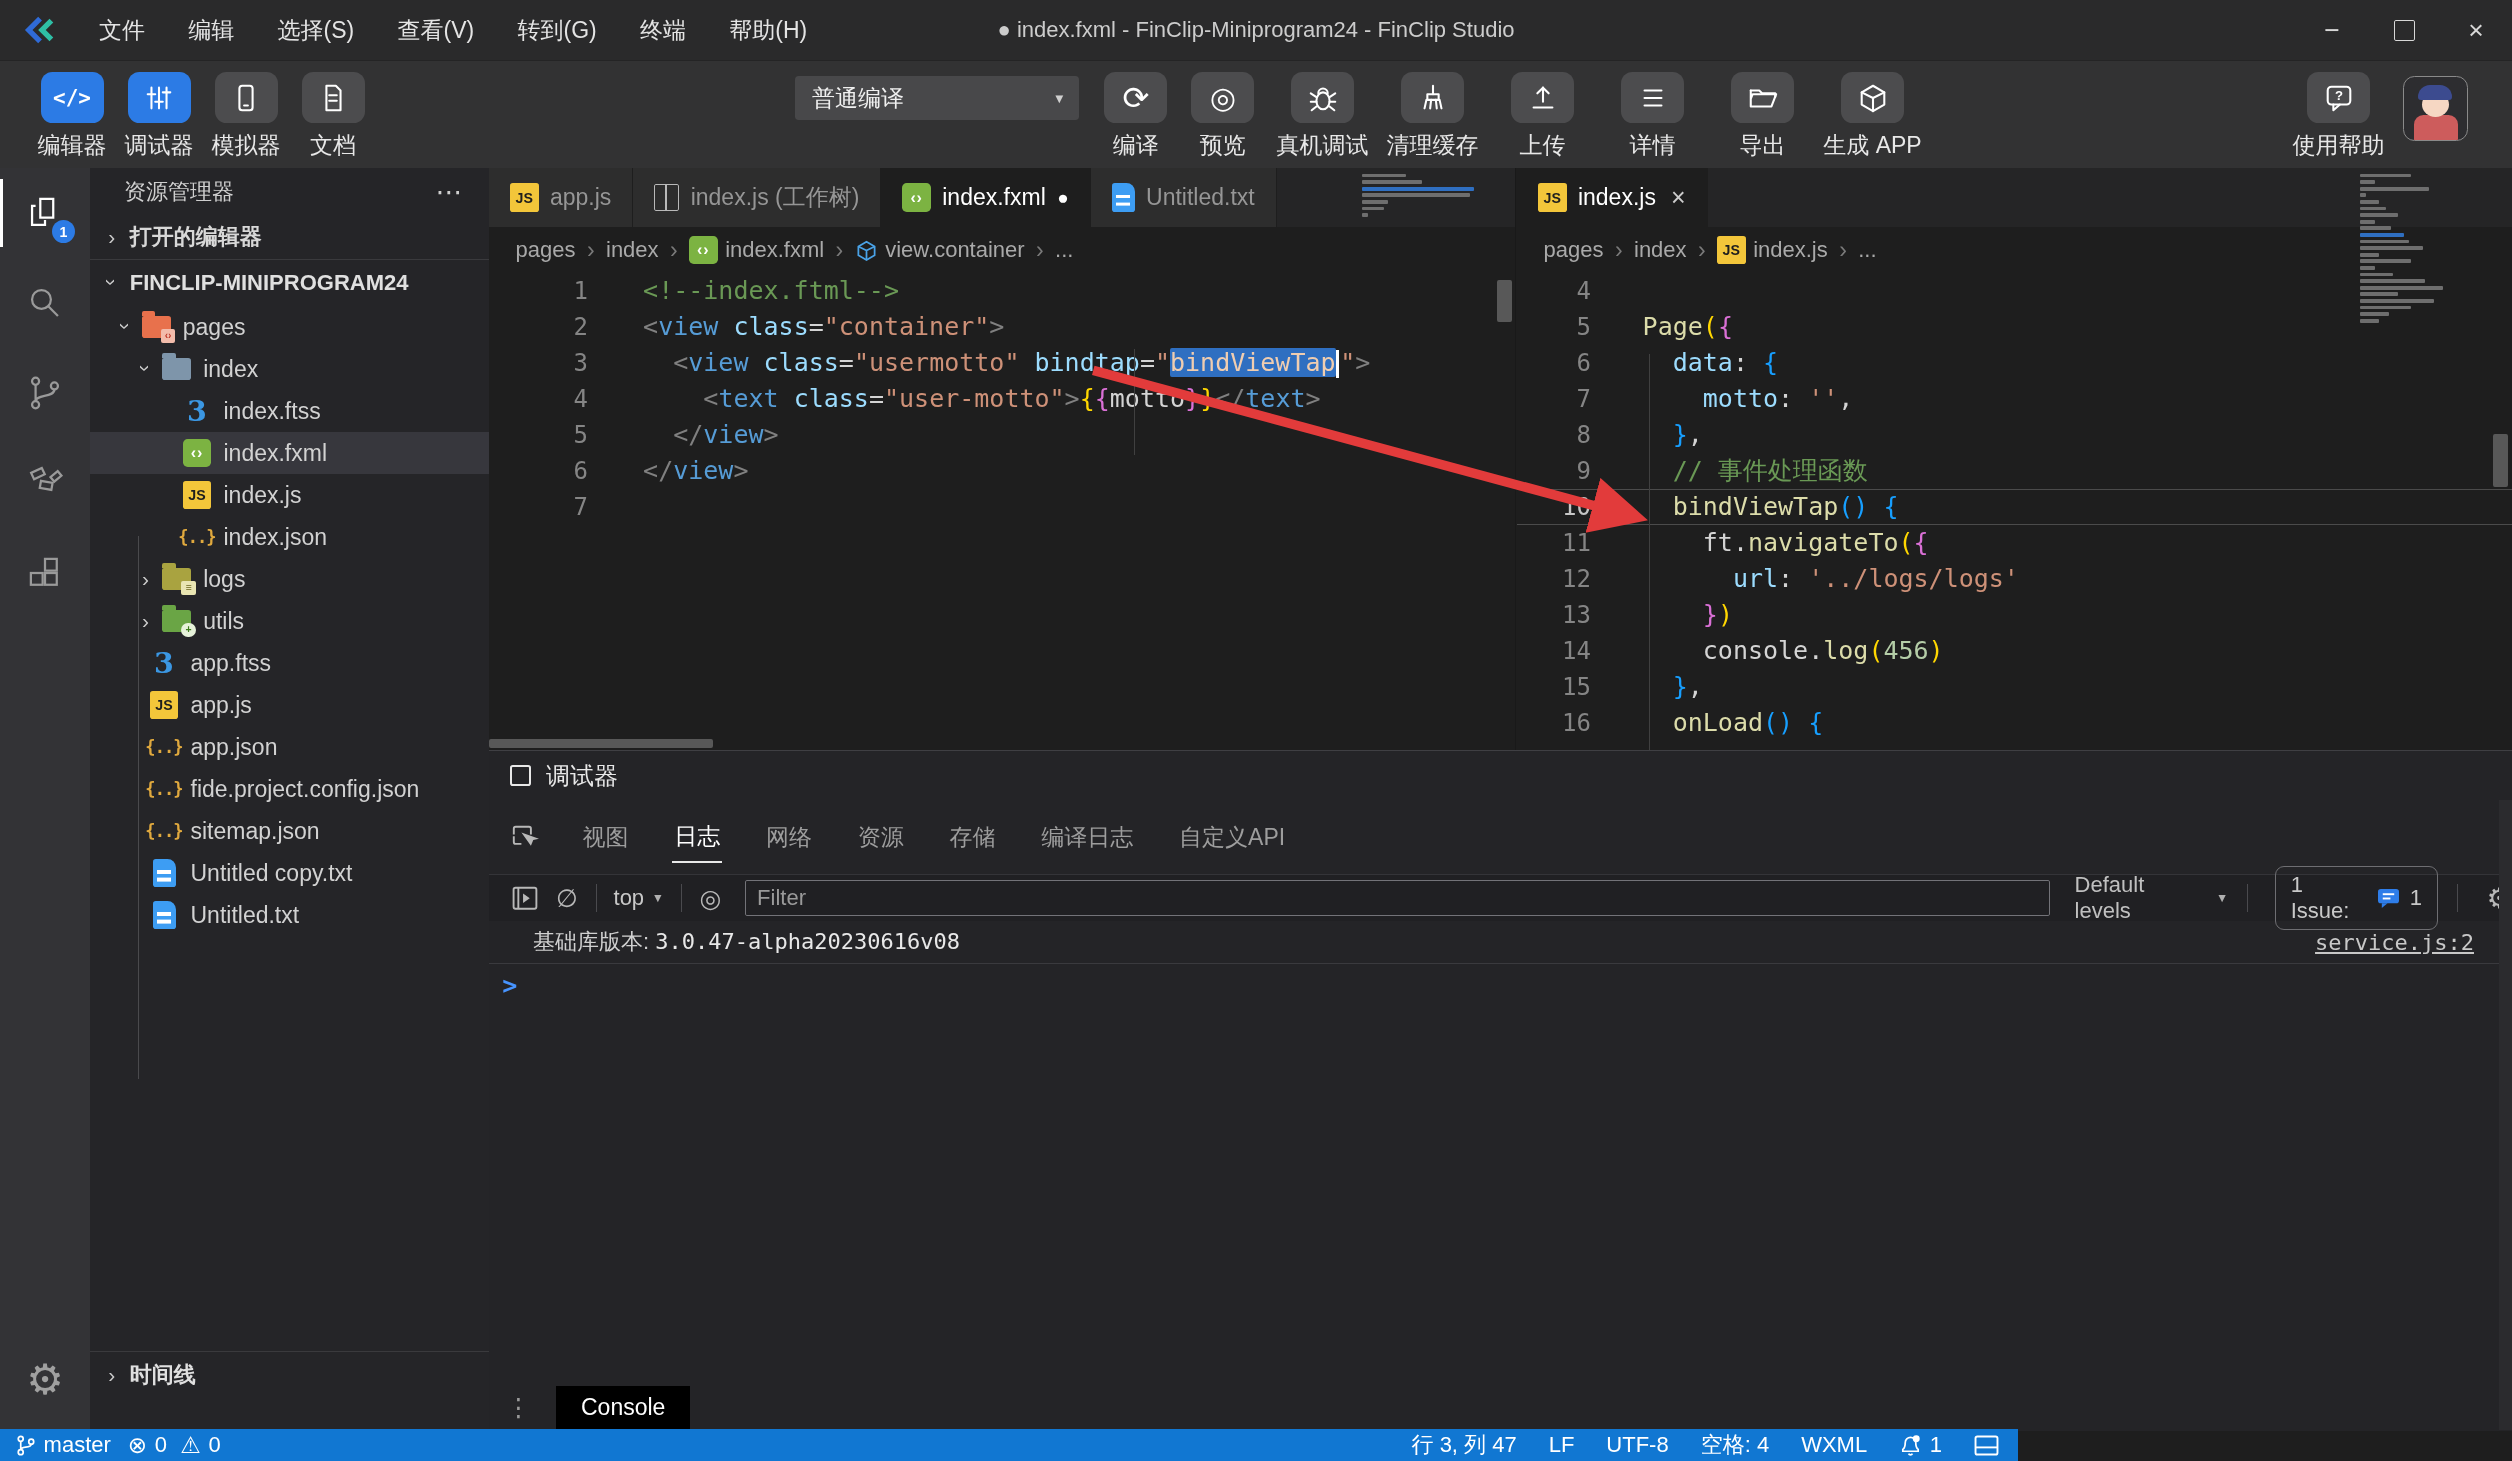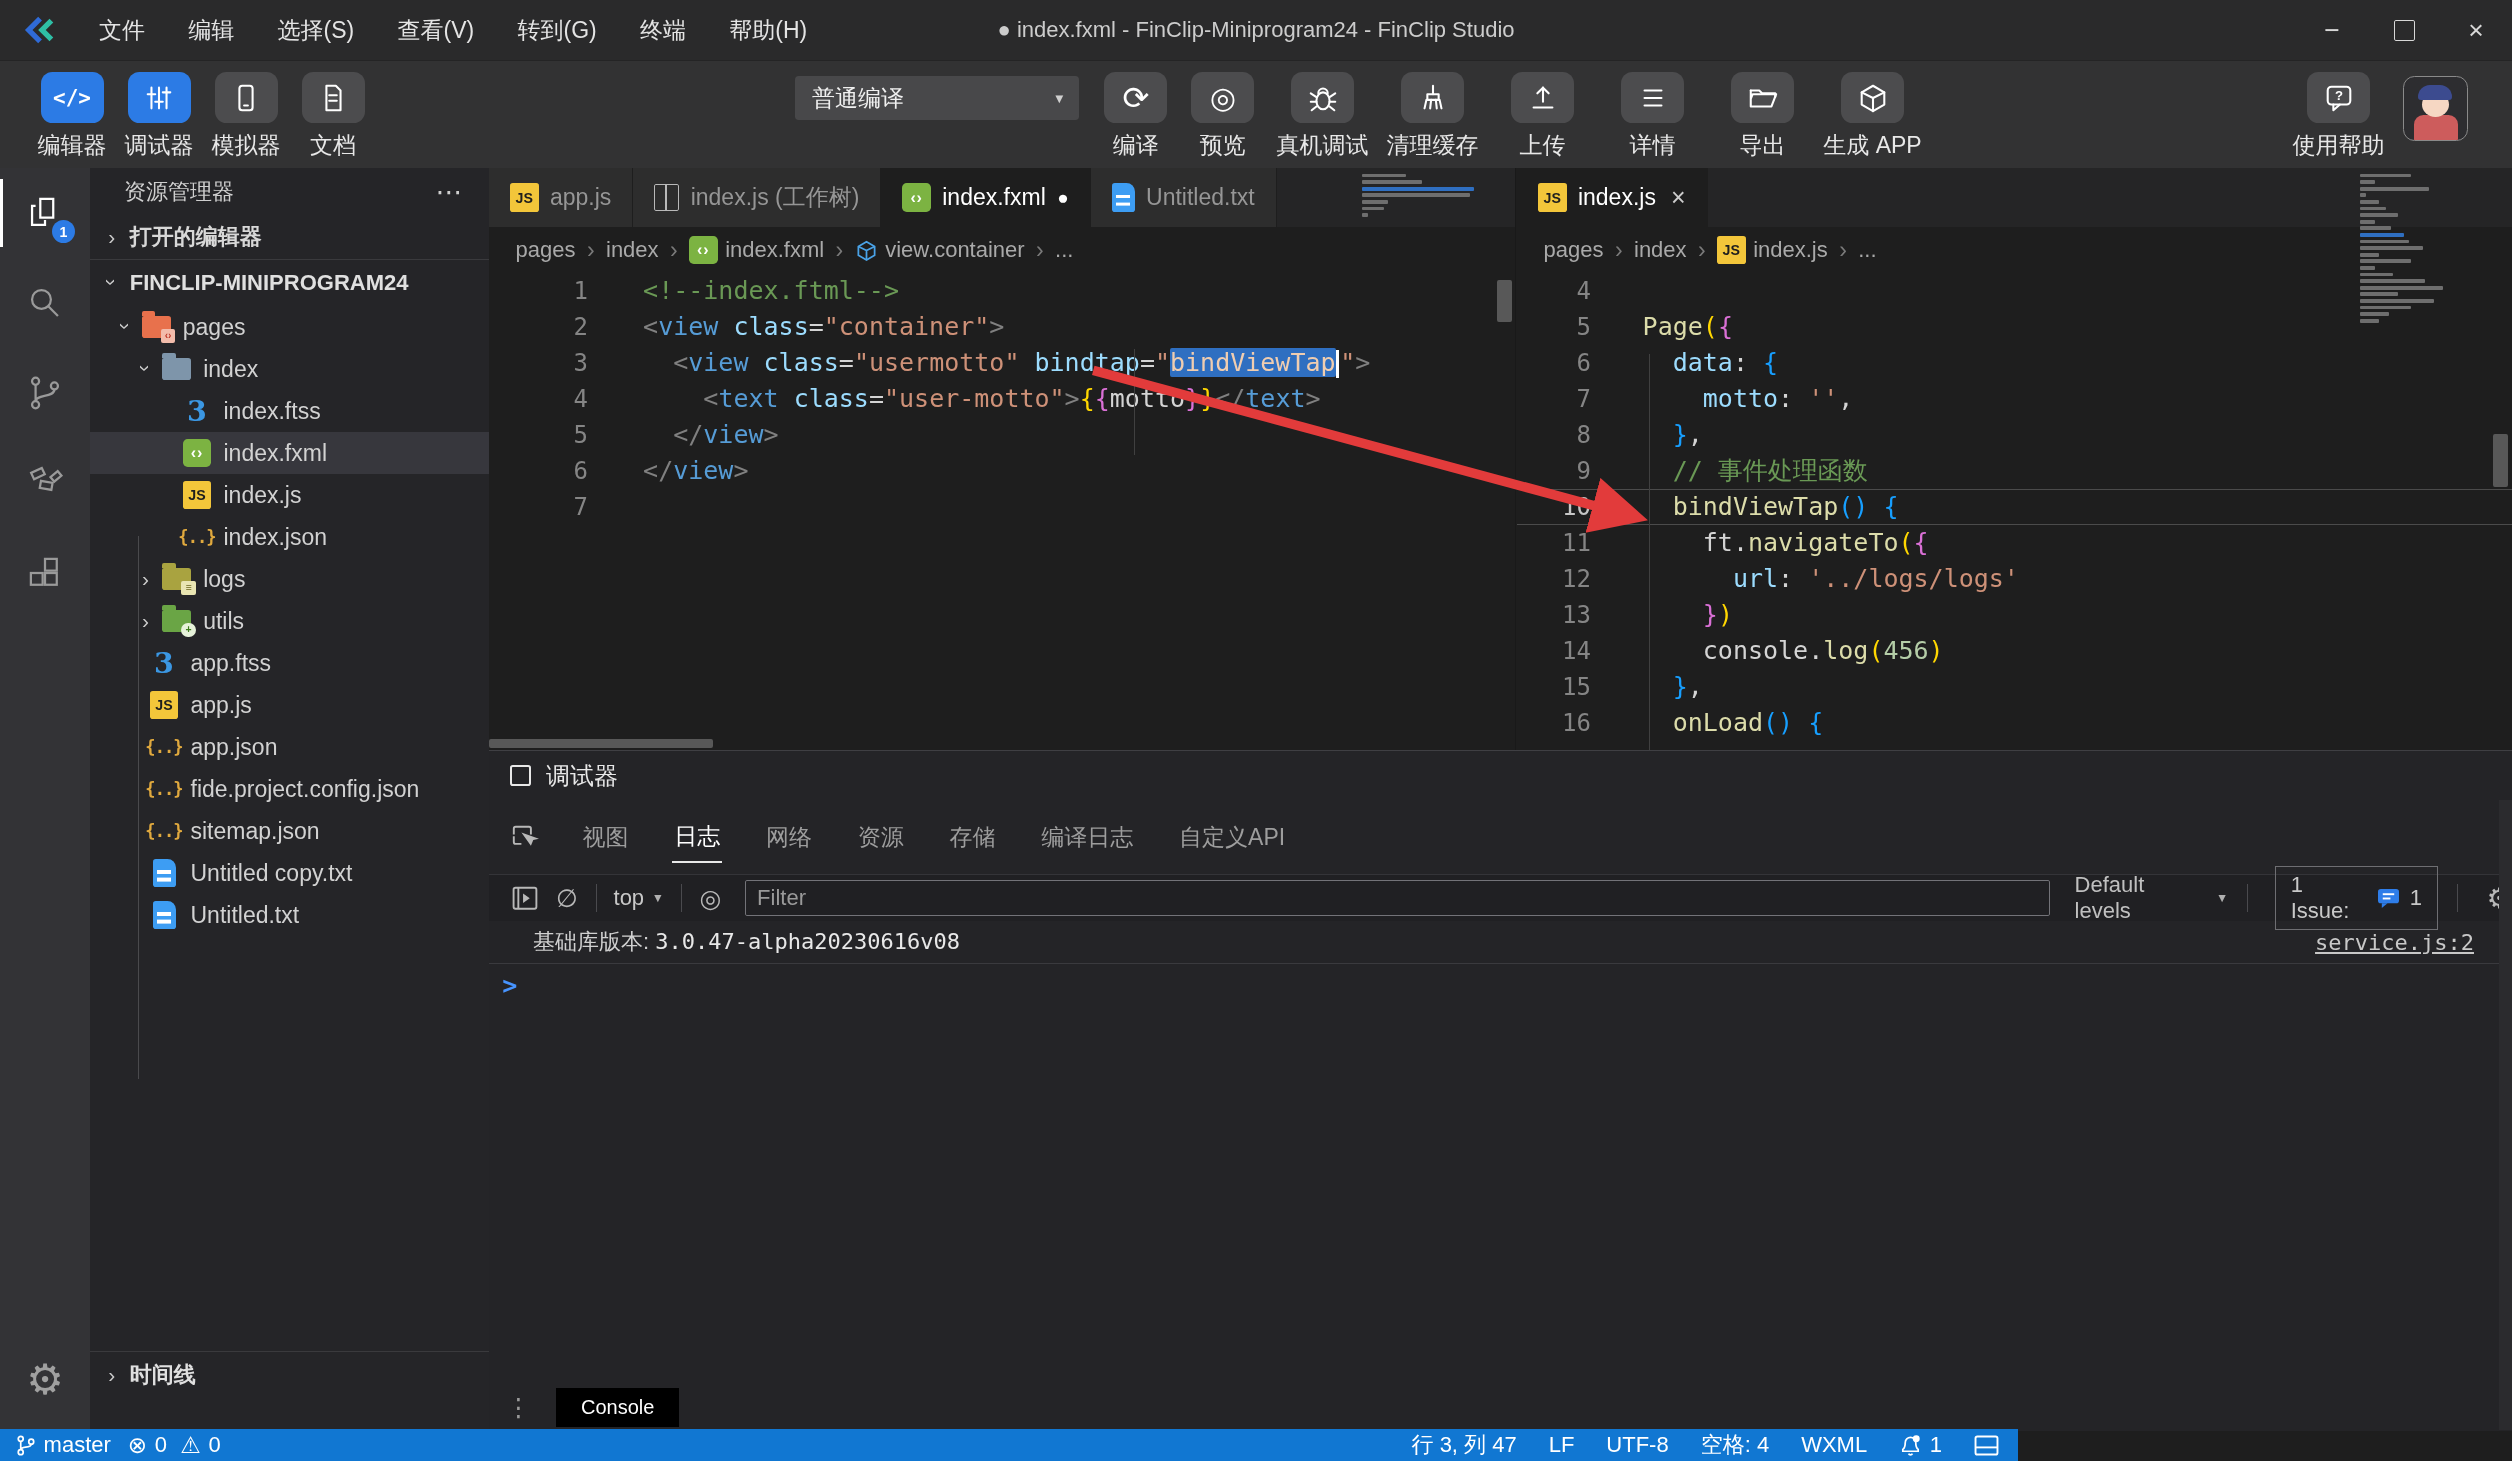--- a/index.html
+++ b/index.html
@@ -123,31 +123,31 @@
   #panel-tabs{height:74px;display:flex;align-items:center;gap:42px;padding-left:21px;font-size:23px;color:#9d9d9d;}
   .ptab{padding:9.5px 1.9px;}
   .ptab.active{color:#ffffff;border-bottom:2.8px solid #e8e8e8;}
   #filter-row{height:46px;display:flex;align-items:center;padding-left:15px;background:#202023;border-top:0.9px solid #343438;}
   .frow-icon{color:#b8b8b8;display:flex;align-items:center;justify-content:center;width:42px;font-size:25px;}
   .fdiv{width:0.9px;height:28.5px;background:#4a4a4e;margin:0 7.6px;}
   #top-dd{color:#c8c8c8;font-size:22px;display:flex;align-items:center;gap:7.6px;padding:0 9.5px;}
   #filter-input{margin-left:13.3px;width:1281px;height:34px;border:0.9px solid #737378;border-radius:1.9px;background:transparent;color:#d4d4d4;font-size:22px;padding:0 11.4px;font-family:"Liberation Sans",sans-serif;}
   #filter-input::placeholder{color:#9a9a9a;}
   #levels-dd{margin-left:25px;color:#c0c0c0;font-size:22px;display:flex;align-items:center;gap:9.5px;}
-  #issue-box{margin-left:19px;border:0.9px solid #6e6e72;border-radius:0;display:flex;align-items:center;gap:9.5px;padding:4.7px 15px;color:#c8c8c8;font-size:22px;}
+  #issue-box{margin-left:19px;border:0.9px solid #6e6e72;border-radius:9px;display:flex;align-items:center;gap:9.5px;padding:4.7px 15px;color:#c8c8c8;font-size:22px;}
   #panel-gear{margin-left:21px;color:#b8b8b8;font-size:28.5px;}
   .dd-caret{font-size:12.3px;color:#b0b0b0;}
   #log-row{height:42px;display:flex;align-items:center;justify-content:space-between;padding:0 38px 0 44px;border-bottom:0.9px solid #3a3a3e;font-size:22px;color:#d0d0d0;}
   #log-row .ver{font-family:"DejaVu Sans Mono",monospace;color:#e8e8e8;}
   #log-link{font-family:"DejaVu Sans Mono",monospace;color:#c8c8c8;text-decoration:underline;}
   #prompt-row{height:42px;display:flex;align-items:center;padding-left:13.3px;}
   #prompt{color:#4794ff;font-weight:700;font-size:25px;font-family:"DejaVu Sans Mono",monospace;}
   #console-row{position:absolute;left:0;bottom:0;width:2023px;height:47px;display:flex;align-items:center;}
   #console-dots{color:#9a9a9a;font-size:25px;margin-left:17px;letter-spacing:0;}
-  #console-label{margin-left:25px;background:#000000;color:#ffffff;font-size:20px;padding:7.6px 25px;}
+  #console-label{margin-left:25px;background:#000000;color:#ffffff;font-size:23px;padding:7.6px 25px;}
   #panel-scroll-lane{position:absolute;right:0;top:49px;width:13.3px;height:630px;background:#2b2b2e;}
 
   
   #statusbar{left:0;top:1429px;width:2018px;height:32px;background:#1177d2;color:#ffffff;display:flex;align-items:center;font-size:22px;}
   #sb-left{display:flex;align-items:center;gap:17px;margin-left:15px;}
   .sb-item{display:flex;align-items:center;gap:7.6px;white-space:nowrap;}
   #sb-right{margin-left:auto;display:flex;align-items:center;gap:32px;margin-right:19px;}
   .sb-glyph{font-size:23px;}
 
   

